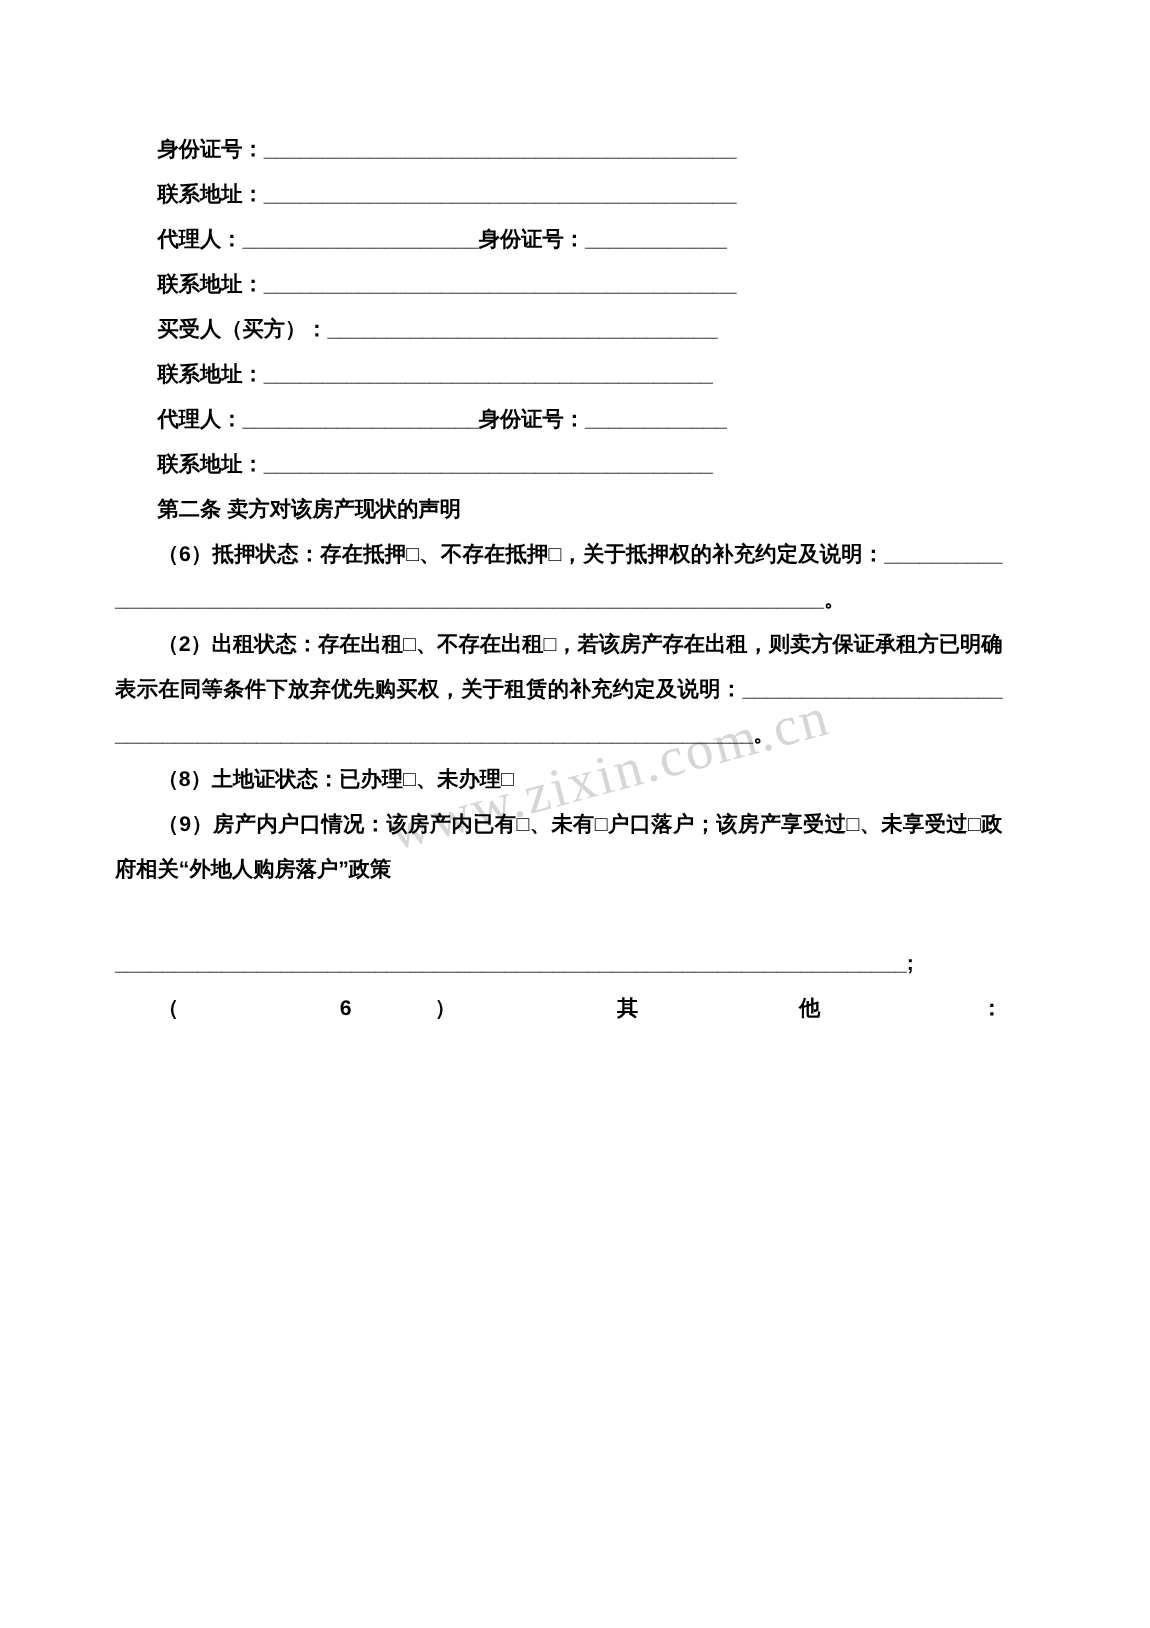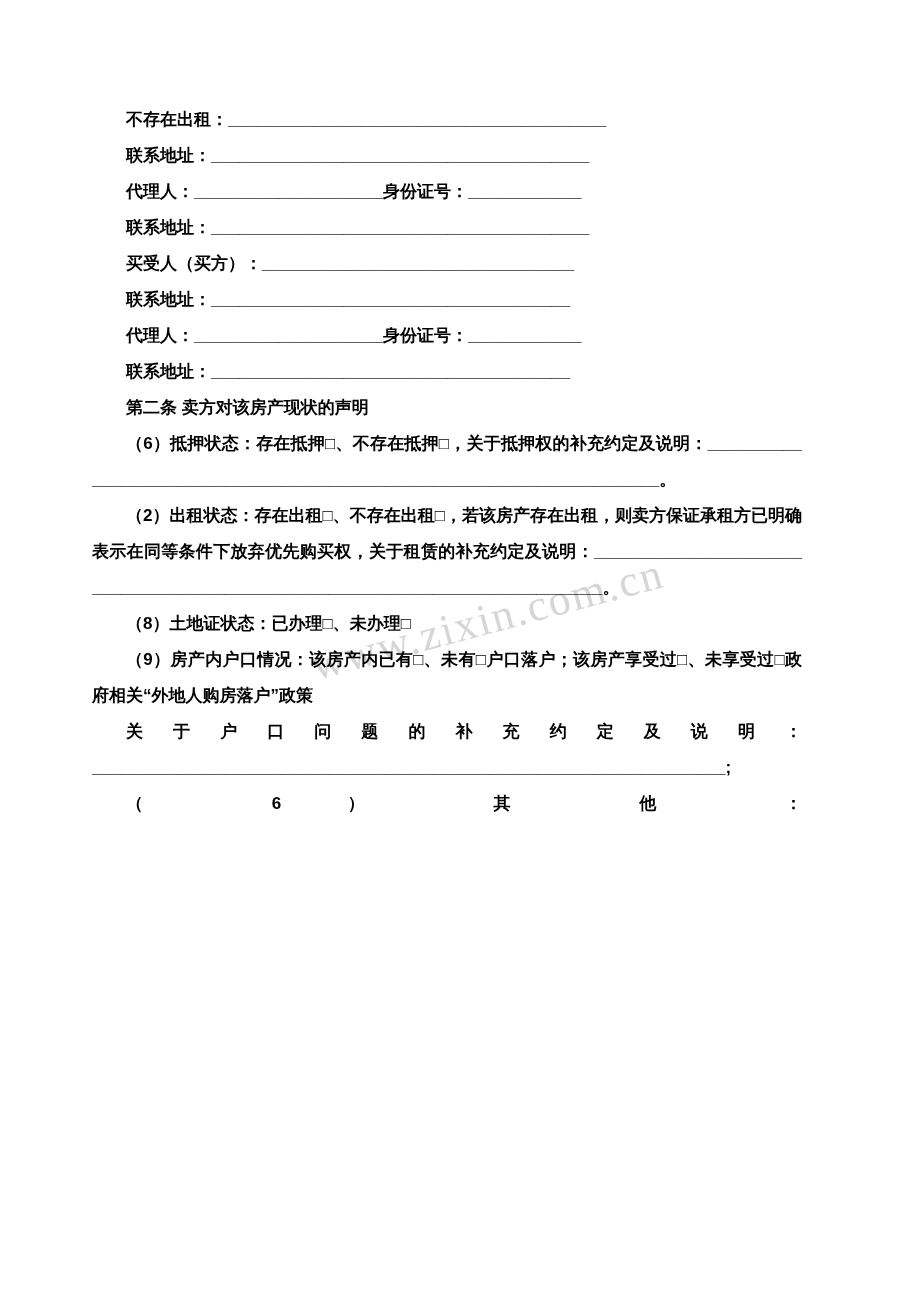--- a/index.html
+++ b/index.html
@@ -27,20 +27,21 @@
   .block {
     margin: 0;
     line-height: 36px;
     text-indent: 2em;
     text-align: justify;
     word-break: break-all;
     overflow-wrap: anywhere;
   }
   .cont {
     text-indent: 0;
+    margin-top: 39px;
   }
   .spread {
     text-align-last: justify;
   }
   .watermark {
     position: absolute;
     left: 305px;
     top: 585px;
     width: 430px;
     transform: rotate(-15deg);
@@ -54,30 +55,29 @@
     z-index: 0;
     white-space: nowrap;
   }
 </style>
 </head>
 <body>
 
 <div class="page">
   <div class="watermark">www.zixin.com.cn</div>
   <div class="doc-body" id="doc-body">
-      <p class="block field">不存在出租：________________________________________</p>
+      <p class="block field">身份证号：________________________________________</p>
       <p class="block field">联系地址：________________________________________</p>
       <p class="block field">代理人：____________________身份证号：____________</p>
       <p class="block field">联系地址：________________________________________</p>
       <p class="block field">买受人（买方）：_________________________________</p>
       <p class="block field">联系地址：______________________________________</p>
       <p class="block field">代理人：____________________身份证号：____________</p>
       <p class="block field">联系地址：______________________________________</p>
       <p class="block heading">第二条 卖方对该房产现状的声明</p>
       <p class="block para">（6）抵押状态：存在抵押□、不存在抵押□，关于抵押权的补充约定及说明：______________________________________________________________________。</p>
       <p class="block para">（2）出租状态：存在出租□、不存在出租□，若该房产存在出租，则卖方保证承租方已明确表示在同等条件下放弃优先购买权，关于租赁的补充约定及说明：____________________________________________________________________________。</p>
       <p class="block para">（8）土地证状态：已办理□、未办理□</p>
       <p class="block para">（9）房产内户口情况：该房产内已有□、未有□户口落户；该房产享受过□、未享受过□政府相关“外地人购房落户”政策</p>
-      <p class="block spread">关 于 户 口 问 题 的 补 充 约 定 及 说 明 ：</p>
       <p class="block cont">___________________________________________________________________;</p>
       <p class="block spread">（ 6 ） 其 他 ：</p>
     </div>
 </div>
 
 </body></html>

